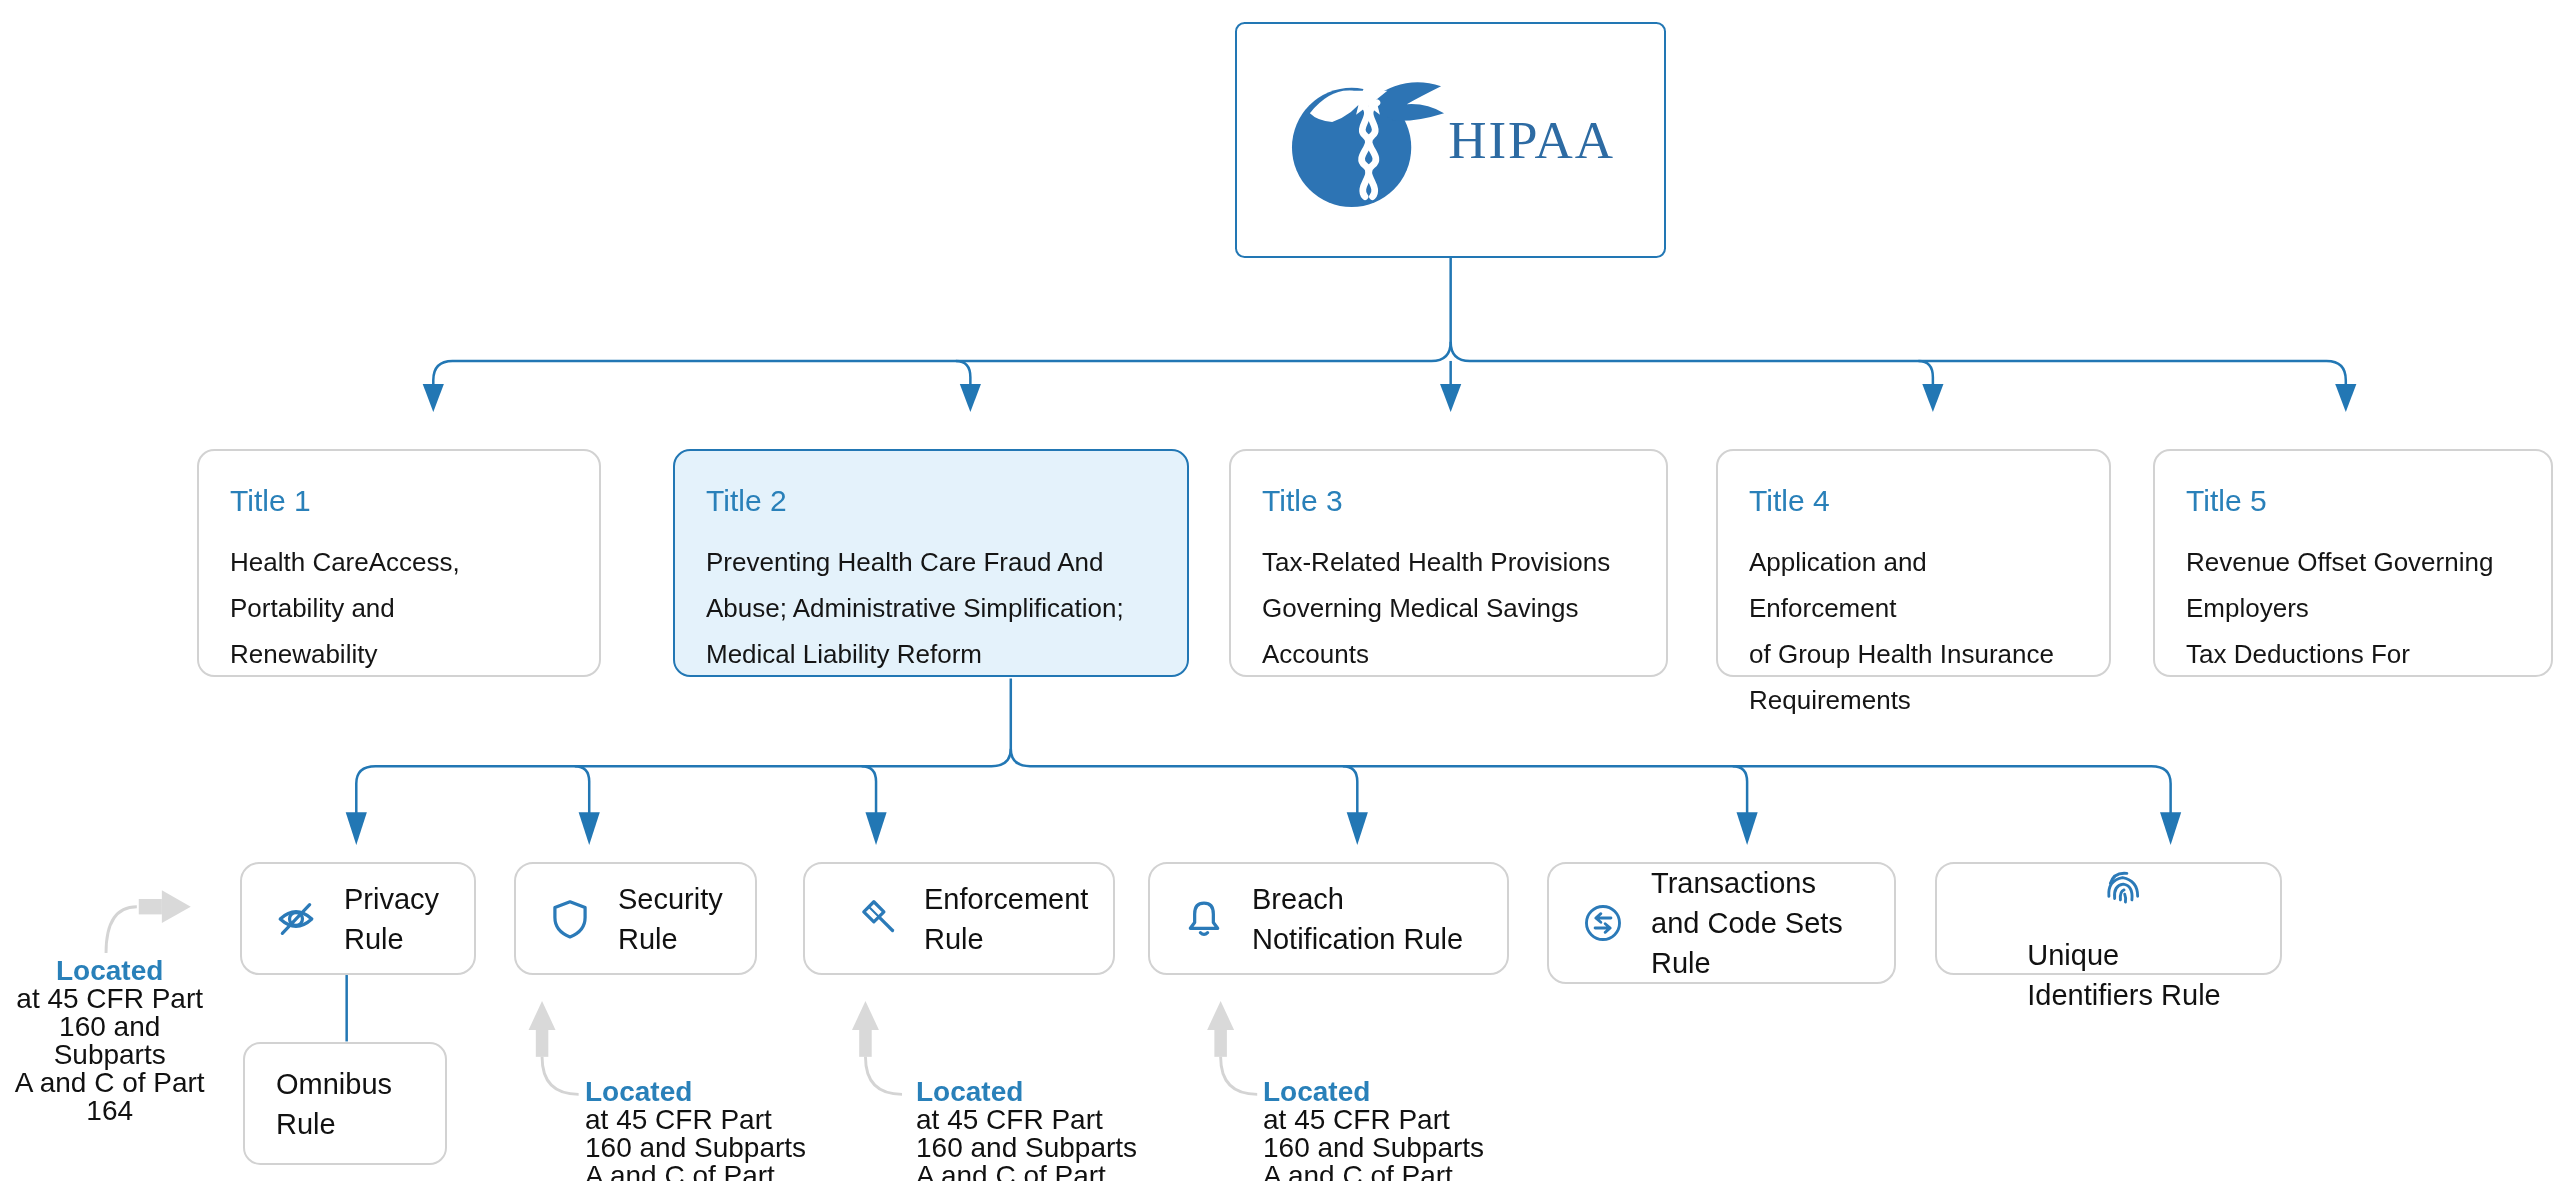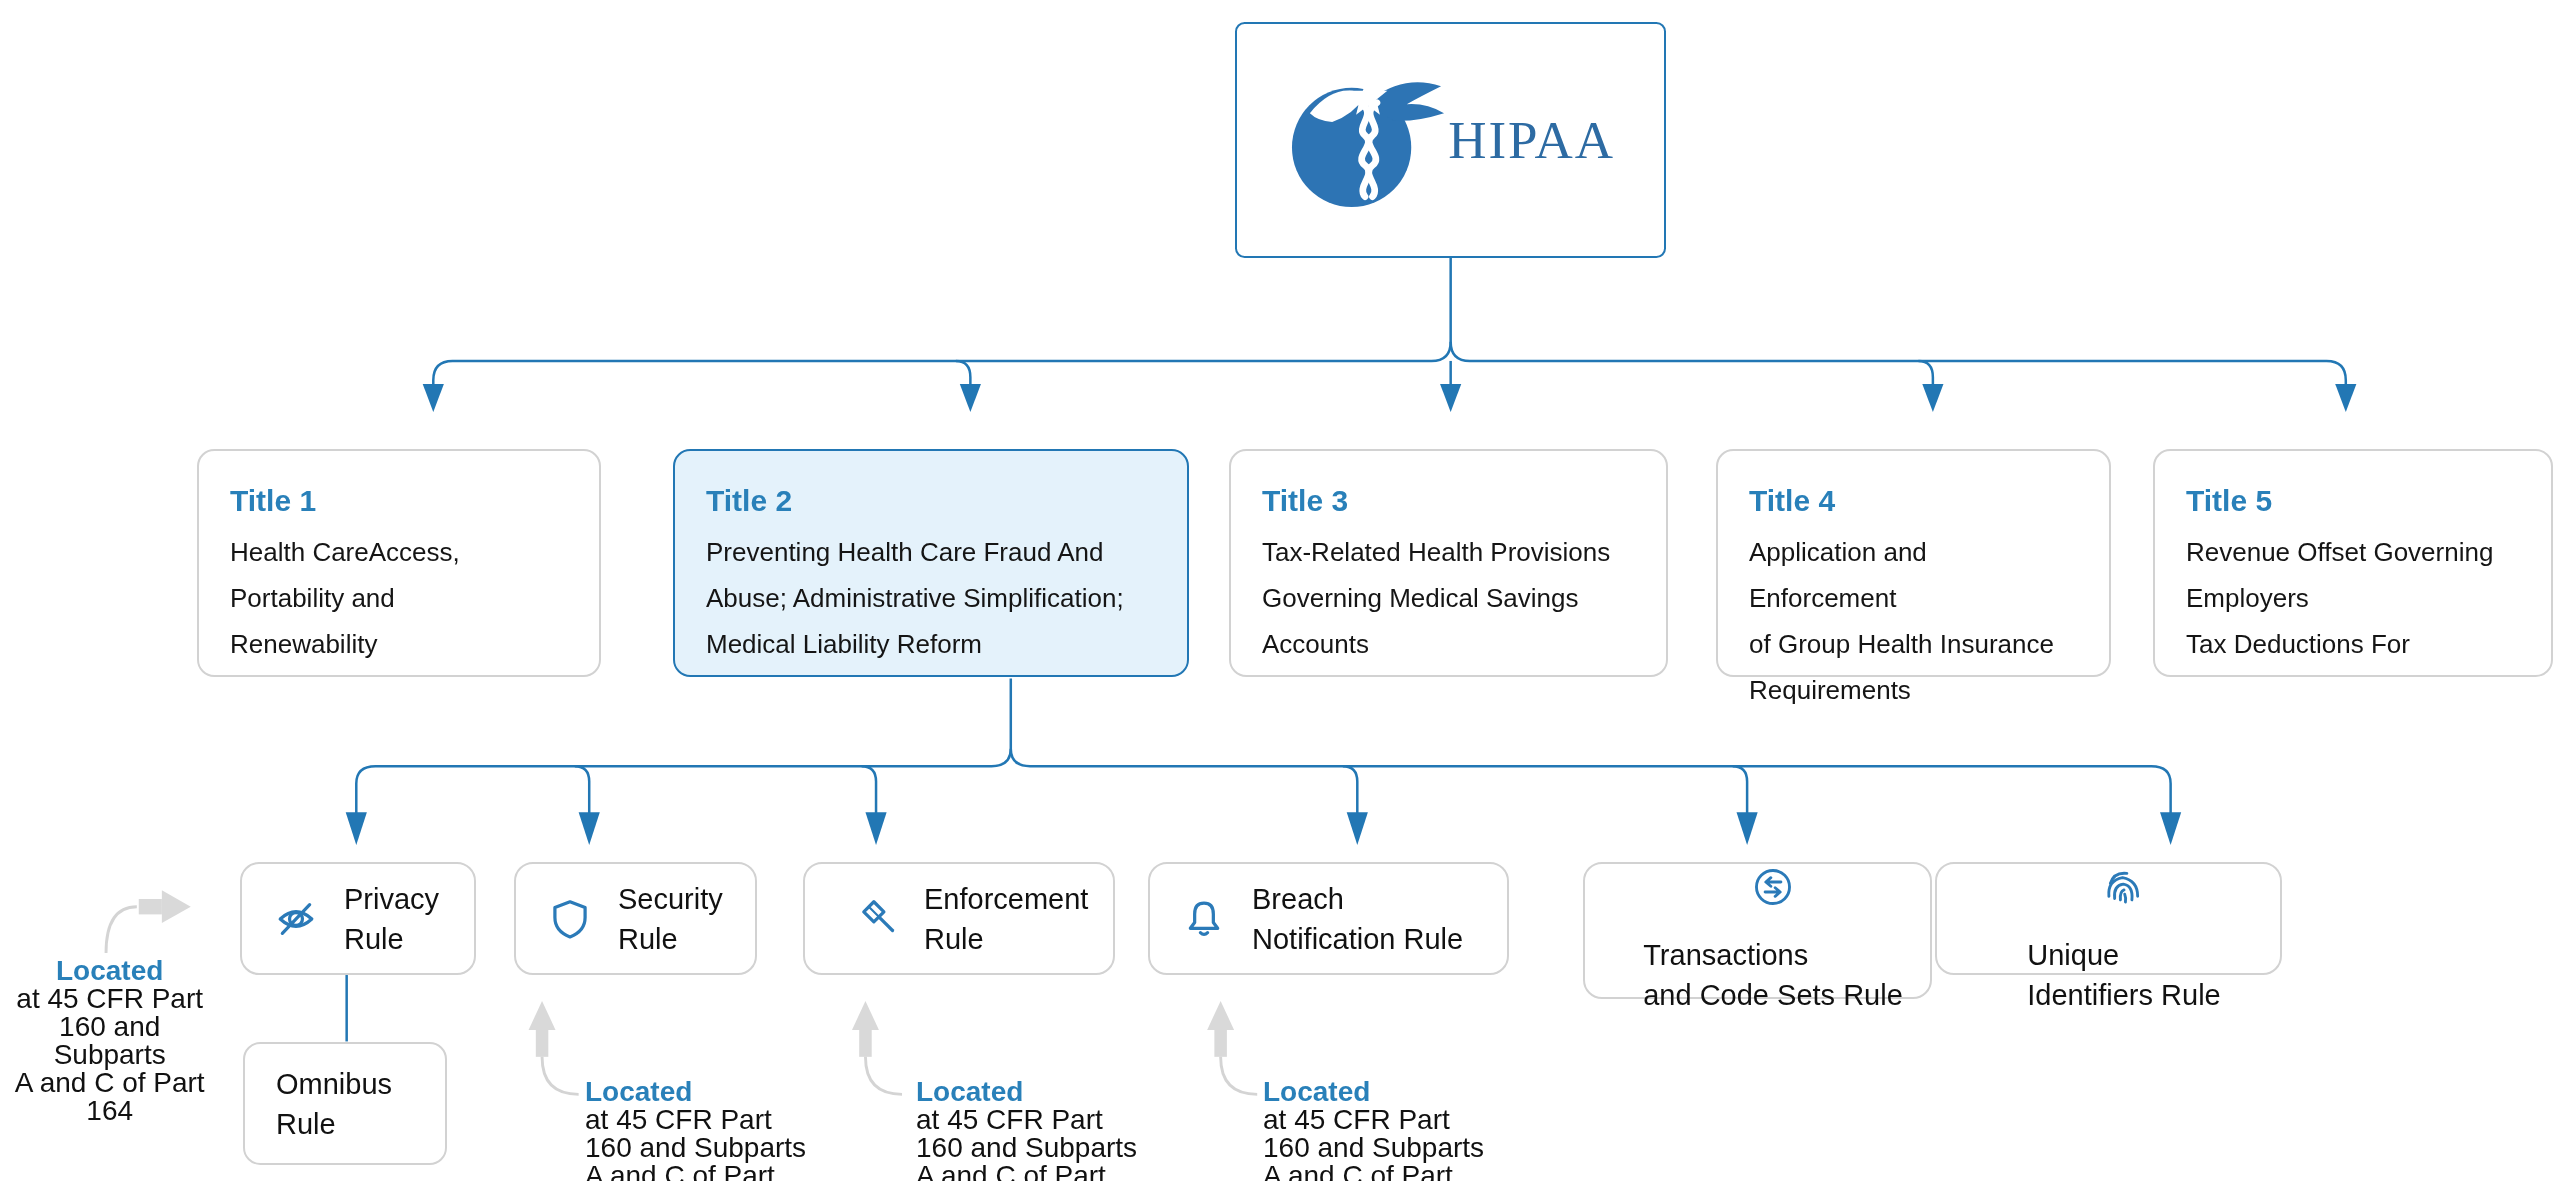--- a/index.html
+++ b/index.html
@@ -13,21 +13,21 @@
   
   .hipaa-box{border:2.9px solid #2277b4;border-radius:9.6px;background:#ffffff;
              display:flex;align-items:center;justify-content:center;gap:3.9px;}
   .hipaa-word{font-family:"Liberation Serif", serif;font-size:53px;color:#2d6ba3;
               letter-spacing:1.9px;margin-left:-5.8px;}
 
   
   .card{background:#ffffff;border:2.4px solid #d2d2d2;border-radius:17.3px;}
   .title-card{padding:33px 29px 0 31px;}
   .title-card.highlight{background:#e4f2fb;border:2.9px solid #2277b4;}
-  .title-label{color:#2980b9;font-size:30px;font-weight:700;margin-bottom:11px;}
+  .title-label{color:#2980b9;font-size:30px;font-weight:400;margin-bottom:21px;}
   .title-body{font-size:26px;line-height:46px;color:#151515;}
 
   
   .rule-card{display:flex;align-items:center;gap:25px;padding-left:31px;border-radius:19px;}
   .rule-label{font-size:29px;line-height:40px;font-weight:500;color:#111;}
   .rule-icon{flex:0 0 auto;width:46px;height:46px;}
 
   
   .omnibus-card{display:flex;align-items:center;padding-left:31px;border-radius:17.3px;}
 
@@ -192,21 +192,21 @@
     <svg class="rule-icon" viewBox="0 0 64 64" stroke="#2b7ab8" stroke-width="4.5" fill="none" stroke-linecap="round" stroke-linejoin="round">
       <path d="M32 10 Q45 10 45 25 V37 L51 45 H13 L19 37 V25 Q19 10 32 10 Z"></path>
       <path d="M27 51 Q32 56 37 51"></path>
     </svg>
     <div class="rule-label line-block">
       <span>Breach</span>
         <span>Notification Rule</span>
     </div>
   </div>
 
-  <div class="abs card rule-card" style="left:1583px;top:862px;width:349px;height:137px;flex-direction:column;">
+  <div class="abs card rule-card" style="left:1547px;top:862px;width:349px;height:122px;">
     <svg class="rule-icon" viewBox="0 0 64 64" stroke="#2b7ab8" stroke-width="4" fill="none" stroke-linecap="round" stroke-linejoin="round">
       <circle cx="32" cy="32" r="23"></circle>
       <path d="M43 25 H23 M29 19 L22 25 L29 31"></path>
       <path d="M21 39 H41 M35 33 L42 39 L35 45"></path>
     </svg>
     <div class="rule-label line-block">
       <span>Transactions</span>
         <span>and Code Sets Rule</span>
     </div>
   </div>

